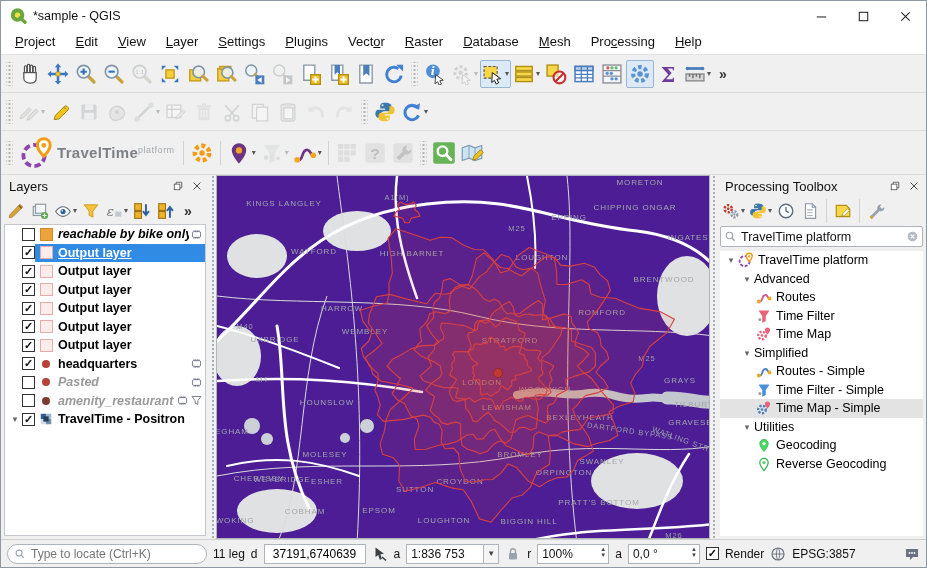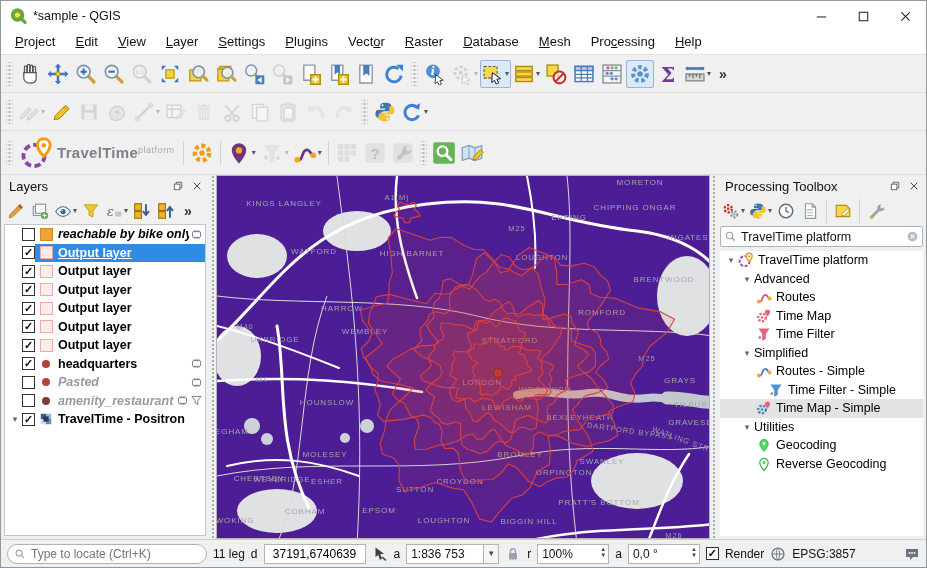--- a/index.html
+++ b/index.html
@@ -945,46 +945,46 @@
           <div class="trow" style="padding-left:36px">
             <span class="tico"><svg viewBox="0 0 16 16">
                 <path d="M2.8 12.5c4.5 1.5 2.5-7.5 7-6.5 2.3.5 1.7 3.5 3.7 3.5" fill="none" stroke="#d6568f" stroke-width="1.8"></path>
                 <circle cx="2.8" cy="12.5" r="1.9" fill="#f5a623"></circle>
                 <circle cx="13.5" cy="9.5" r="1.9" fill="#f5a623"></circle>
               </svg></span>
             <span>Routes</span>
           </div>
           <div class="trow" style="padding-left:36px">
             <span class="tico"><svg viewBox="0 0 16 16">
+                <path d="M2.5 2.5h11L9.8 8v5l-3.6 1.8V8z" fill="#e8627c"></path>
+                <circle cx="3.8" cy="11.5" r="1.5" fill="#9aa0a6"></circle>
+              </svg></span>
+            <span>Time Filter</span>
+          </div>
+          <div class="trow" style="padding-left:36px">
+            <span class="tico"><svg viewBox="0 0 16 16">
                 <circle cx="6" cy="9.5" r="3.8" fill="none" stroke="#e8627c" stroke-width="2.4" stroke-dasharray="2.2 1.5"></circle>
                 <circle cx="6" cy="9.5" r="1.3" fill="#e8627c"></circle>
                 <path d="M11.5 1.5c1.4 0 2.6 1.2 2.6 2.6 0 1.8-2.6 4.5-2.6 4.5S8.9 5.9 8.9 4.1c0-1.4 1.2-2.6 2.6-2.6z" fill="#e8627c"></path>
               </svg></span>
             <span>Time Map</span>
-          </div>
-          <div class="trow" style="padding-left:36px">
-            <span class="tico"><svg viewBox="0 0 16 16">
-                <path d="M2.5 2.5h11L9.8 8v5l-3.6 1.8V8z" fill="#e8627c"></path>
-                <circle cx="3.8" cy="11.5" r="1.5" fill="#9aa0a6"></circle>
-              </svg></span>
-            <span>Time Filter</span>
           </div>
           <div class="trow" style="padding-left:20px">
             <span class="tri">▾</span>
             <span>Simplified</span>
           </div>
           <div class="trow" style="padding-left:36px">
             <span class="tico"><svg viewBox="0 0 16 16">
                 <path d="M2.8 12.5c4.5 1.5 2.5-7.5 7-6.5 2.3.5 1.7 3.5 3.7 3.5" fill="none" stroke="#4a7ebb" stroke-width="1.8"></path>
                 <circle cx="2.8" cy="12.5" r="1.9" fill="#f5a623"></circle>
                 <circle cx="13.5" cy="9.5" r="1.9" fill="#f5a623"></circle>
               </svg></span>
             <span>Routes - Simple</span>
           </div>
-          <div class="trow" style="padding-left:48px">
+          <div class="trow" style="padding-left:36px">
             <span class="tico"><svg viewBox="0 0 16 16">
                 <path d="M2.5 2.5h11L9.8 8v5l-3.6 1.8V8z" fill="#4a90d9"></path>
                 <circle cx="3.8" cy="11.5" r="1.5" fill="#9aa0a6"></circle>
               </svg></span>
             <span>Time Filter - Simple</span>
           </div>
           <div class="trow sel" style="padding-left:36px">
             <span class="tico"><svg viewBox="0 0 16 16">
                 <circle cx="6" cy="9.5" r="3.8" fill="none" stroke="#4a7ebb" stroke-width="2.4" stroke-dasharray="2.2 1.5"></circle>
                 <circle cx="6" cy="9.5" r="1.3" fill="#4a7ebb"></circle>

